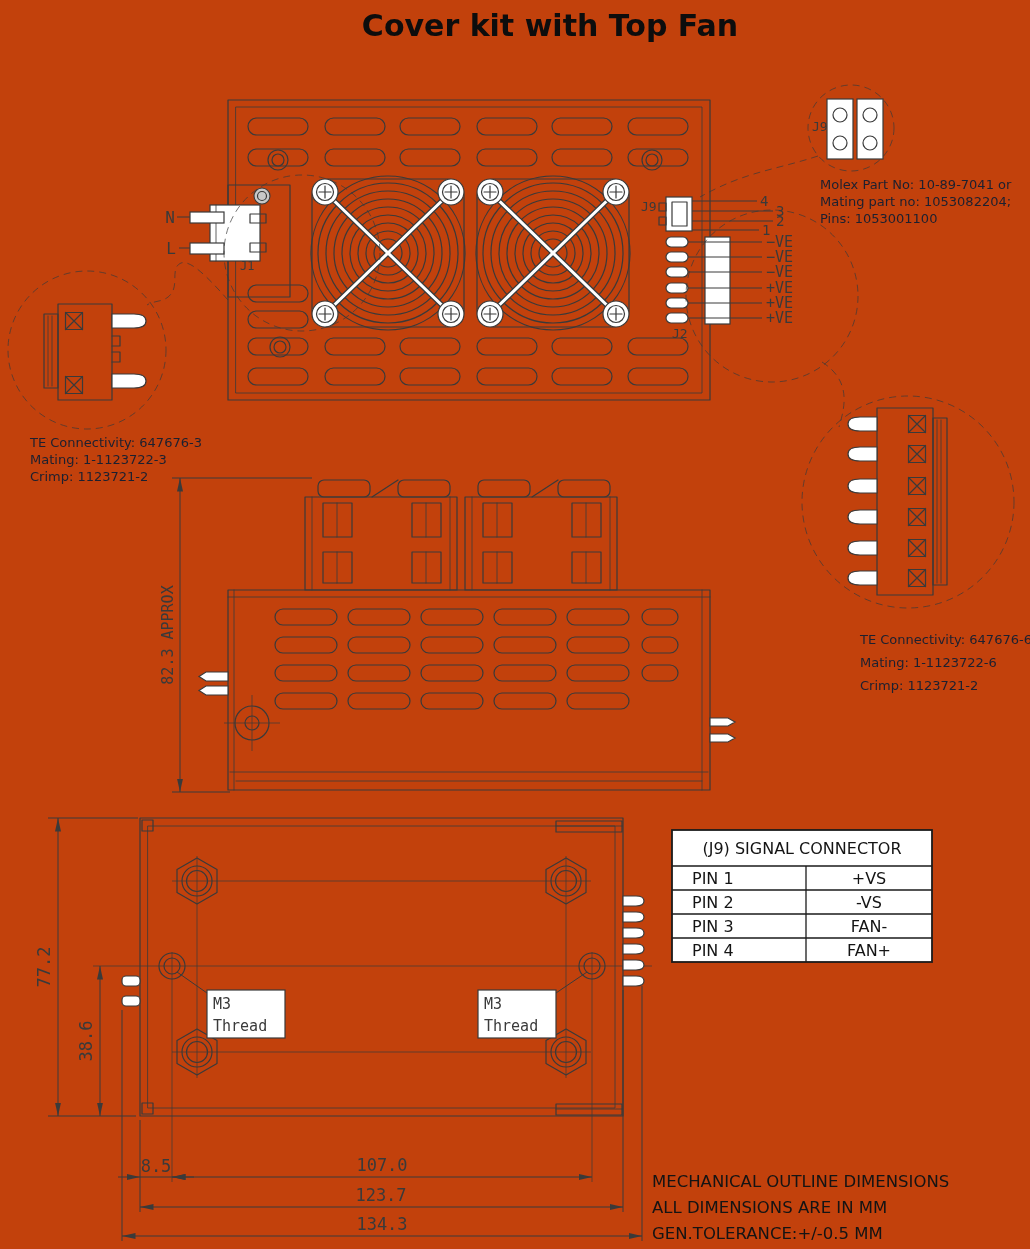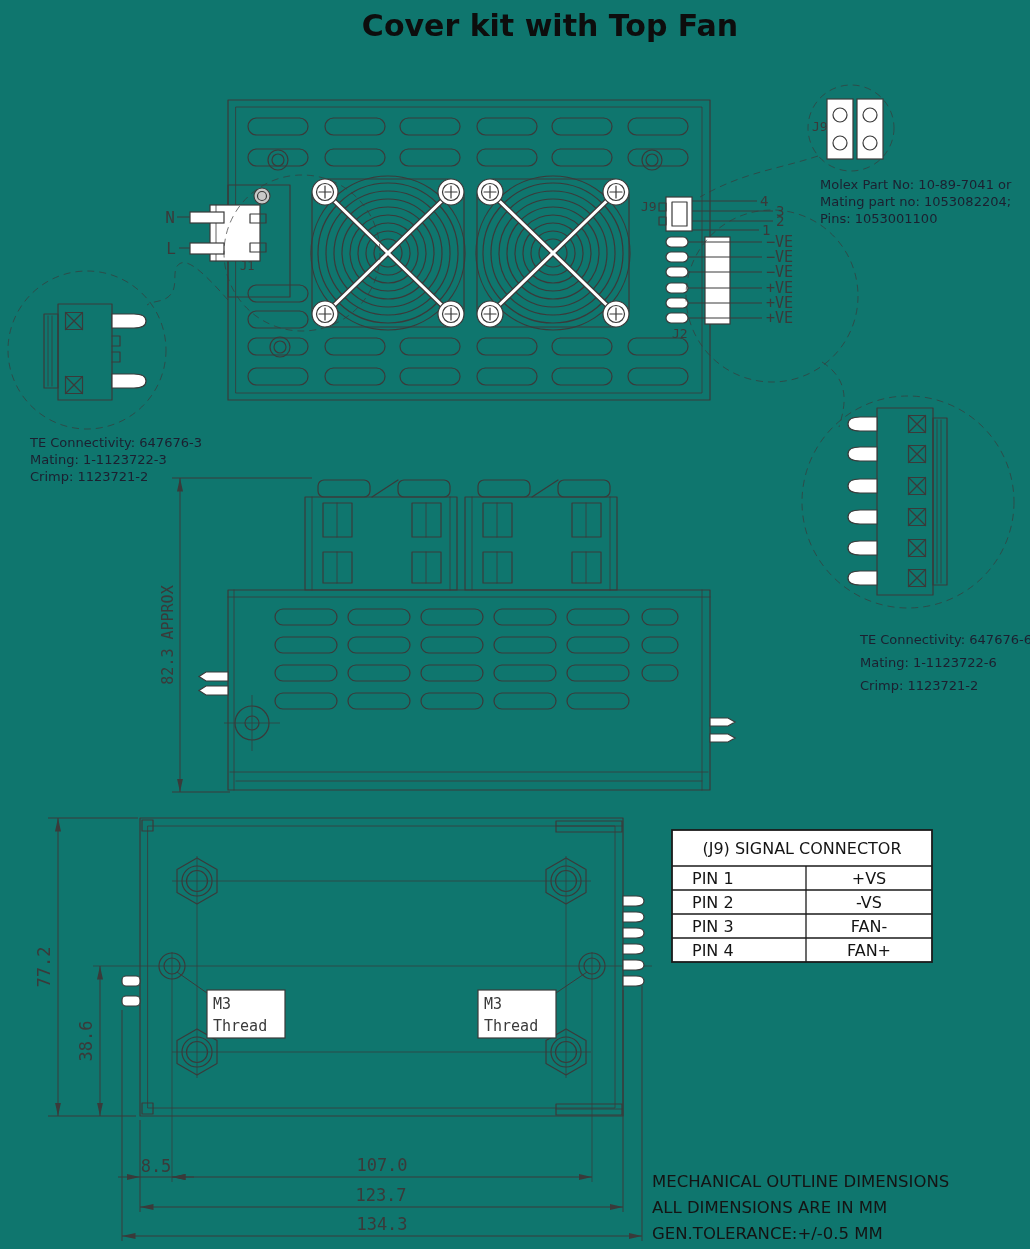--- a/index.html
+++ b/index.html
@@ -1,16 +1,16 @@
 <!DOCTYPE html>
 <html><head>
 <meta charset="utf-8">
 <style>
   html,body{margin:0;padding:0;background:#ffffff;}
-  .page{width:1030px;height:1249px;position:relative;background:#0f766e;}
+  .page{width:1030px;height:1249px;position:relative;background:#c2410c;}
   svg{display:block}
   .ln  {fill:none;stroke:#3a3a3a;stroke-width:1.2;stroke-linecap:round;stroke-linejoin:round;}
   .lnf {fill:#ffffff;stroke:#3a3a3a;stroke-width:1.2;}
   .thin{stroke-width:0.8;}
   .dsh {stroke-dasharray:7 5;}
   .cl  {fill:none;stroke:#3a3a3a;stroke-width:0.7;}
   .dim {fill:none;stroke:#3a3a3a;stroke-width:1;}
   .wire {fill:none;stroke:#3a3a3a;stroke-width:5.5;stroke-linecap:round;}
   .wirew{fill:none;stroke:#ffffff;stroke-width:3;stroke-linecap:round;}
   .cad {font-family:"DejaVu Sans Mono","Liberation Mono",monospace;fill:#3a3a3a;}

